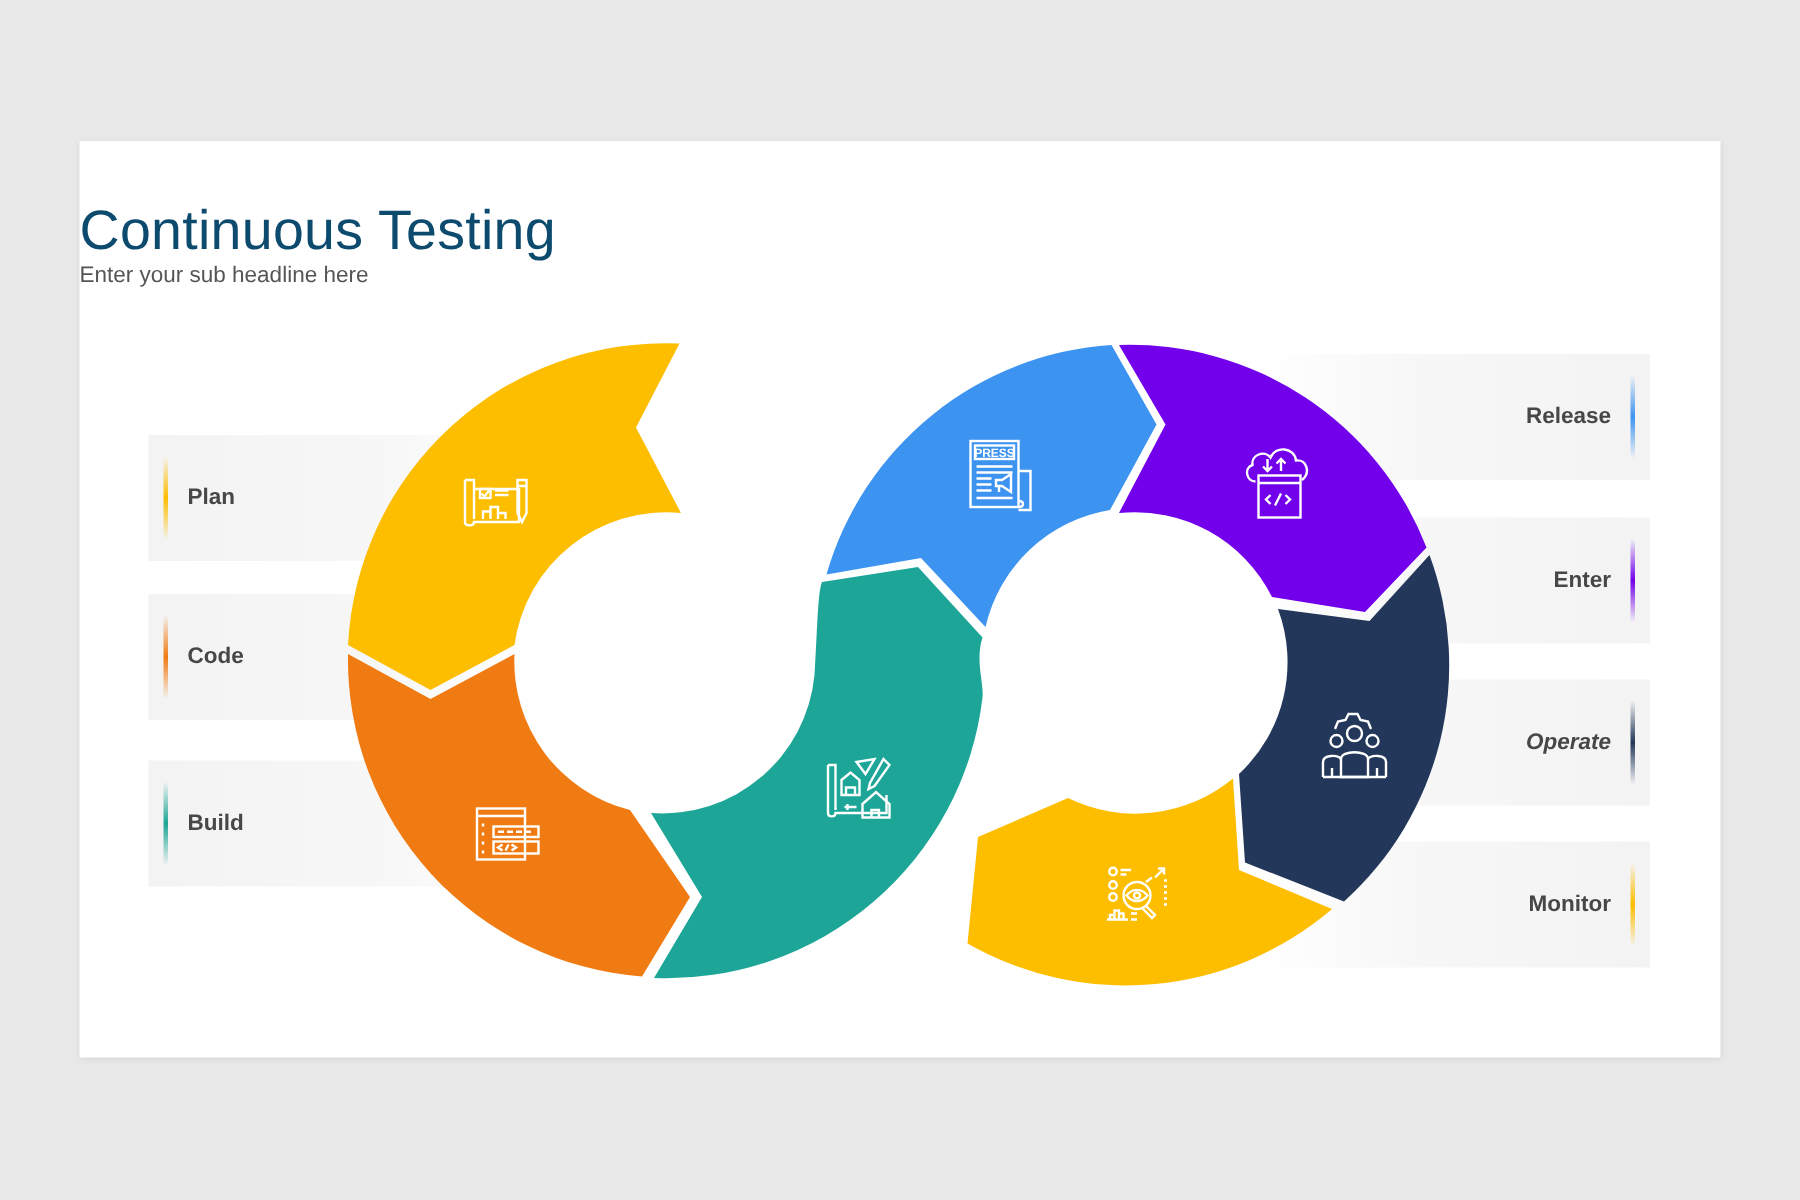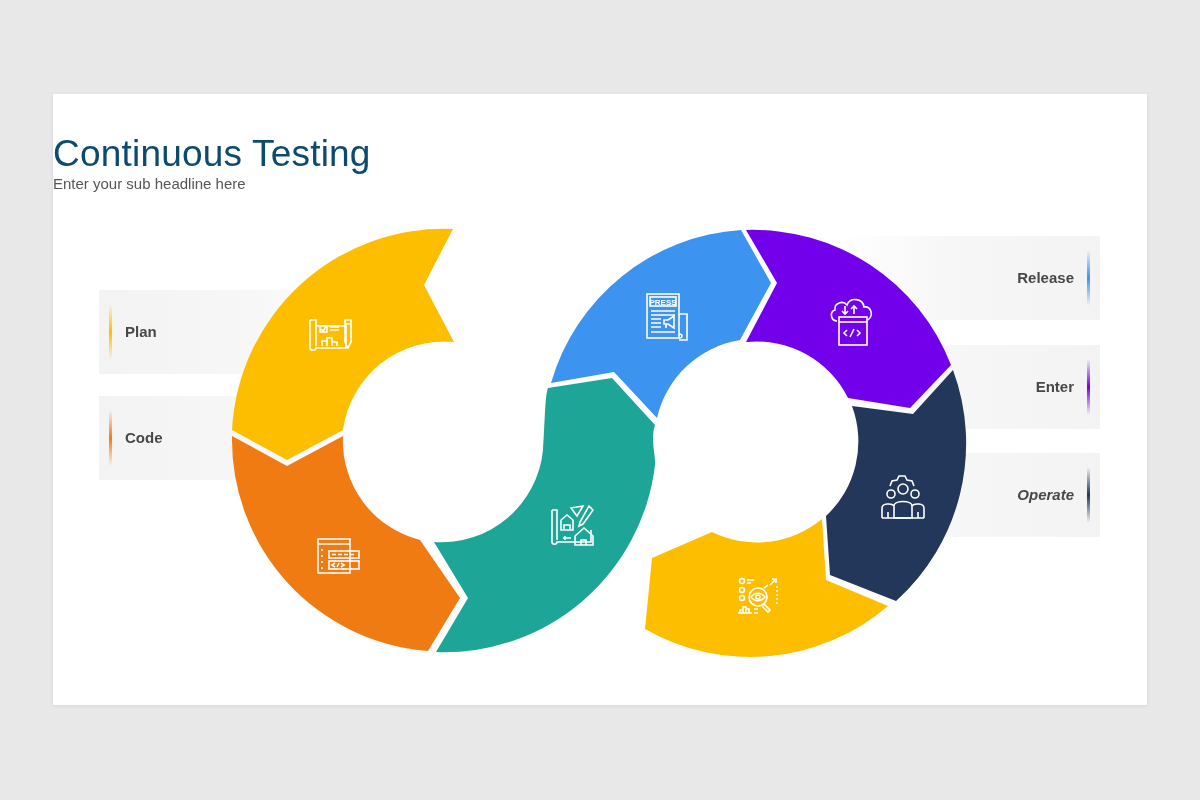--- a/index.html
+++ b/index.html
@@ -44,32 +44,40 @@
   <div class="subtitle">Enter your sub headline here</div>
 
   <div class="label-box left" style="top:196px;">
     <div class="accent" style="background:linear-gradient(to bottom, rgba(253,190,0,0), #FDBE00 50%, rgba(253,190,0,0));"></div>
     <div class="label-text">Plan</div>
   </div>
   <div class="label-box left" style="top:302px;">
     <div class="accent" style="background:linear-gradient(to bottom, rgba(240,123,18,0), #F07B12 50%, rgba(240,123,18,0));"></div>
     <div class="label-text">Code</div>
   </div>
+  <div class="label-box left" style="top:413px;">
+    <div class="accent" style="background:linear-gradient(to bottom, rgba(29,166,151,0), #1DA697 50%, rgba(29,166,151,0));"></div>
+    <div class="label-text">Build</div>
+  </div>
 
   <div class="label-box right" style="top:142px;">
     <div class="accent" style="background:linear-gradient(to bottom, rgba(61,147,240,0), #3D93F0 50%, rgba(61,147,240,0));"></div>
     <div class="label-text">Release</div>
   </div>
   <div class="label-box right" style="top:251px;">
     <div class="accent" style="background:linear-gradient(to bottom, rgba(114,0,235,0), #7200EB 50%, rgba(114,0,235,0));"></div>
     <div class="label-text">Enter</div>
   </div>
   <div class="label-box right" style="top:359px;font-style:italic;">
     <div class="accent" style="background:linear-gradient(to bottom, rgba(34,55,89,0), #223759 50%, rgba(34,55,89,0));"></div>
     <div class="label-text">Operate</div>
+  </div>
+  <div class="label-box right" style="top:467px;">
+    <div class="accent" style="background:linear-gradient(to bottom, rgba(253,190,0,0), #FDBE00 50%, rgba(253,190,0,0));"></div>
+    <div class="label-text">Monitor</div>
   </div>
 </div>
 
 <svg class="diagram" width="1200" height="800" viewBox="0 0 1200 800">
 
   <path fill="#FDBE00" d="M232,430 A212,212 0 0 1 453,229 L424,285 L454,342 A102,102 0 0 0 343,430 L287,460 Z"></path>
 
   <path fill="#F07B12" d="M232,436 L287,466 L343,436 A102,102 0 0 0 420,540 L460,598 L428,651 A212,212 0 0 1 232,436 Z"></path>
 
   <path fill="#1DA697" d="M436,652 L468,598 L434,542 A102,102 0 0 0 543,450 C545,420 545,395 548,388 L612,378 L655,425 C650,440 656,455 655,465 A212,212 0 0 1 436,652 Z"></path>

